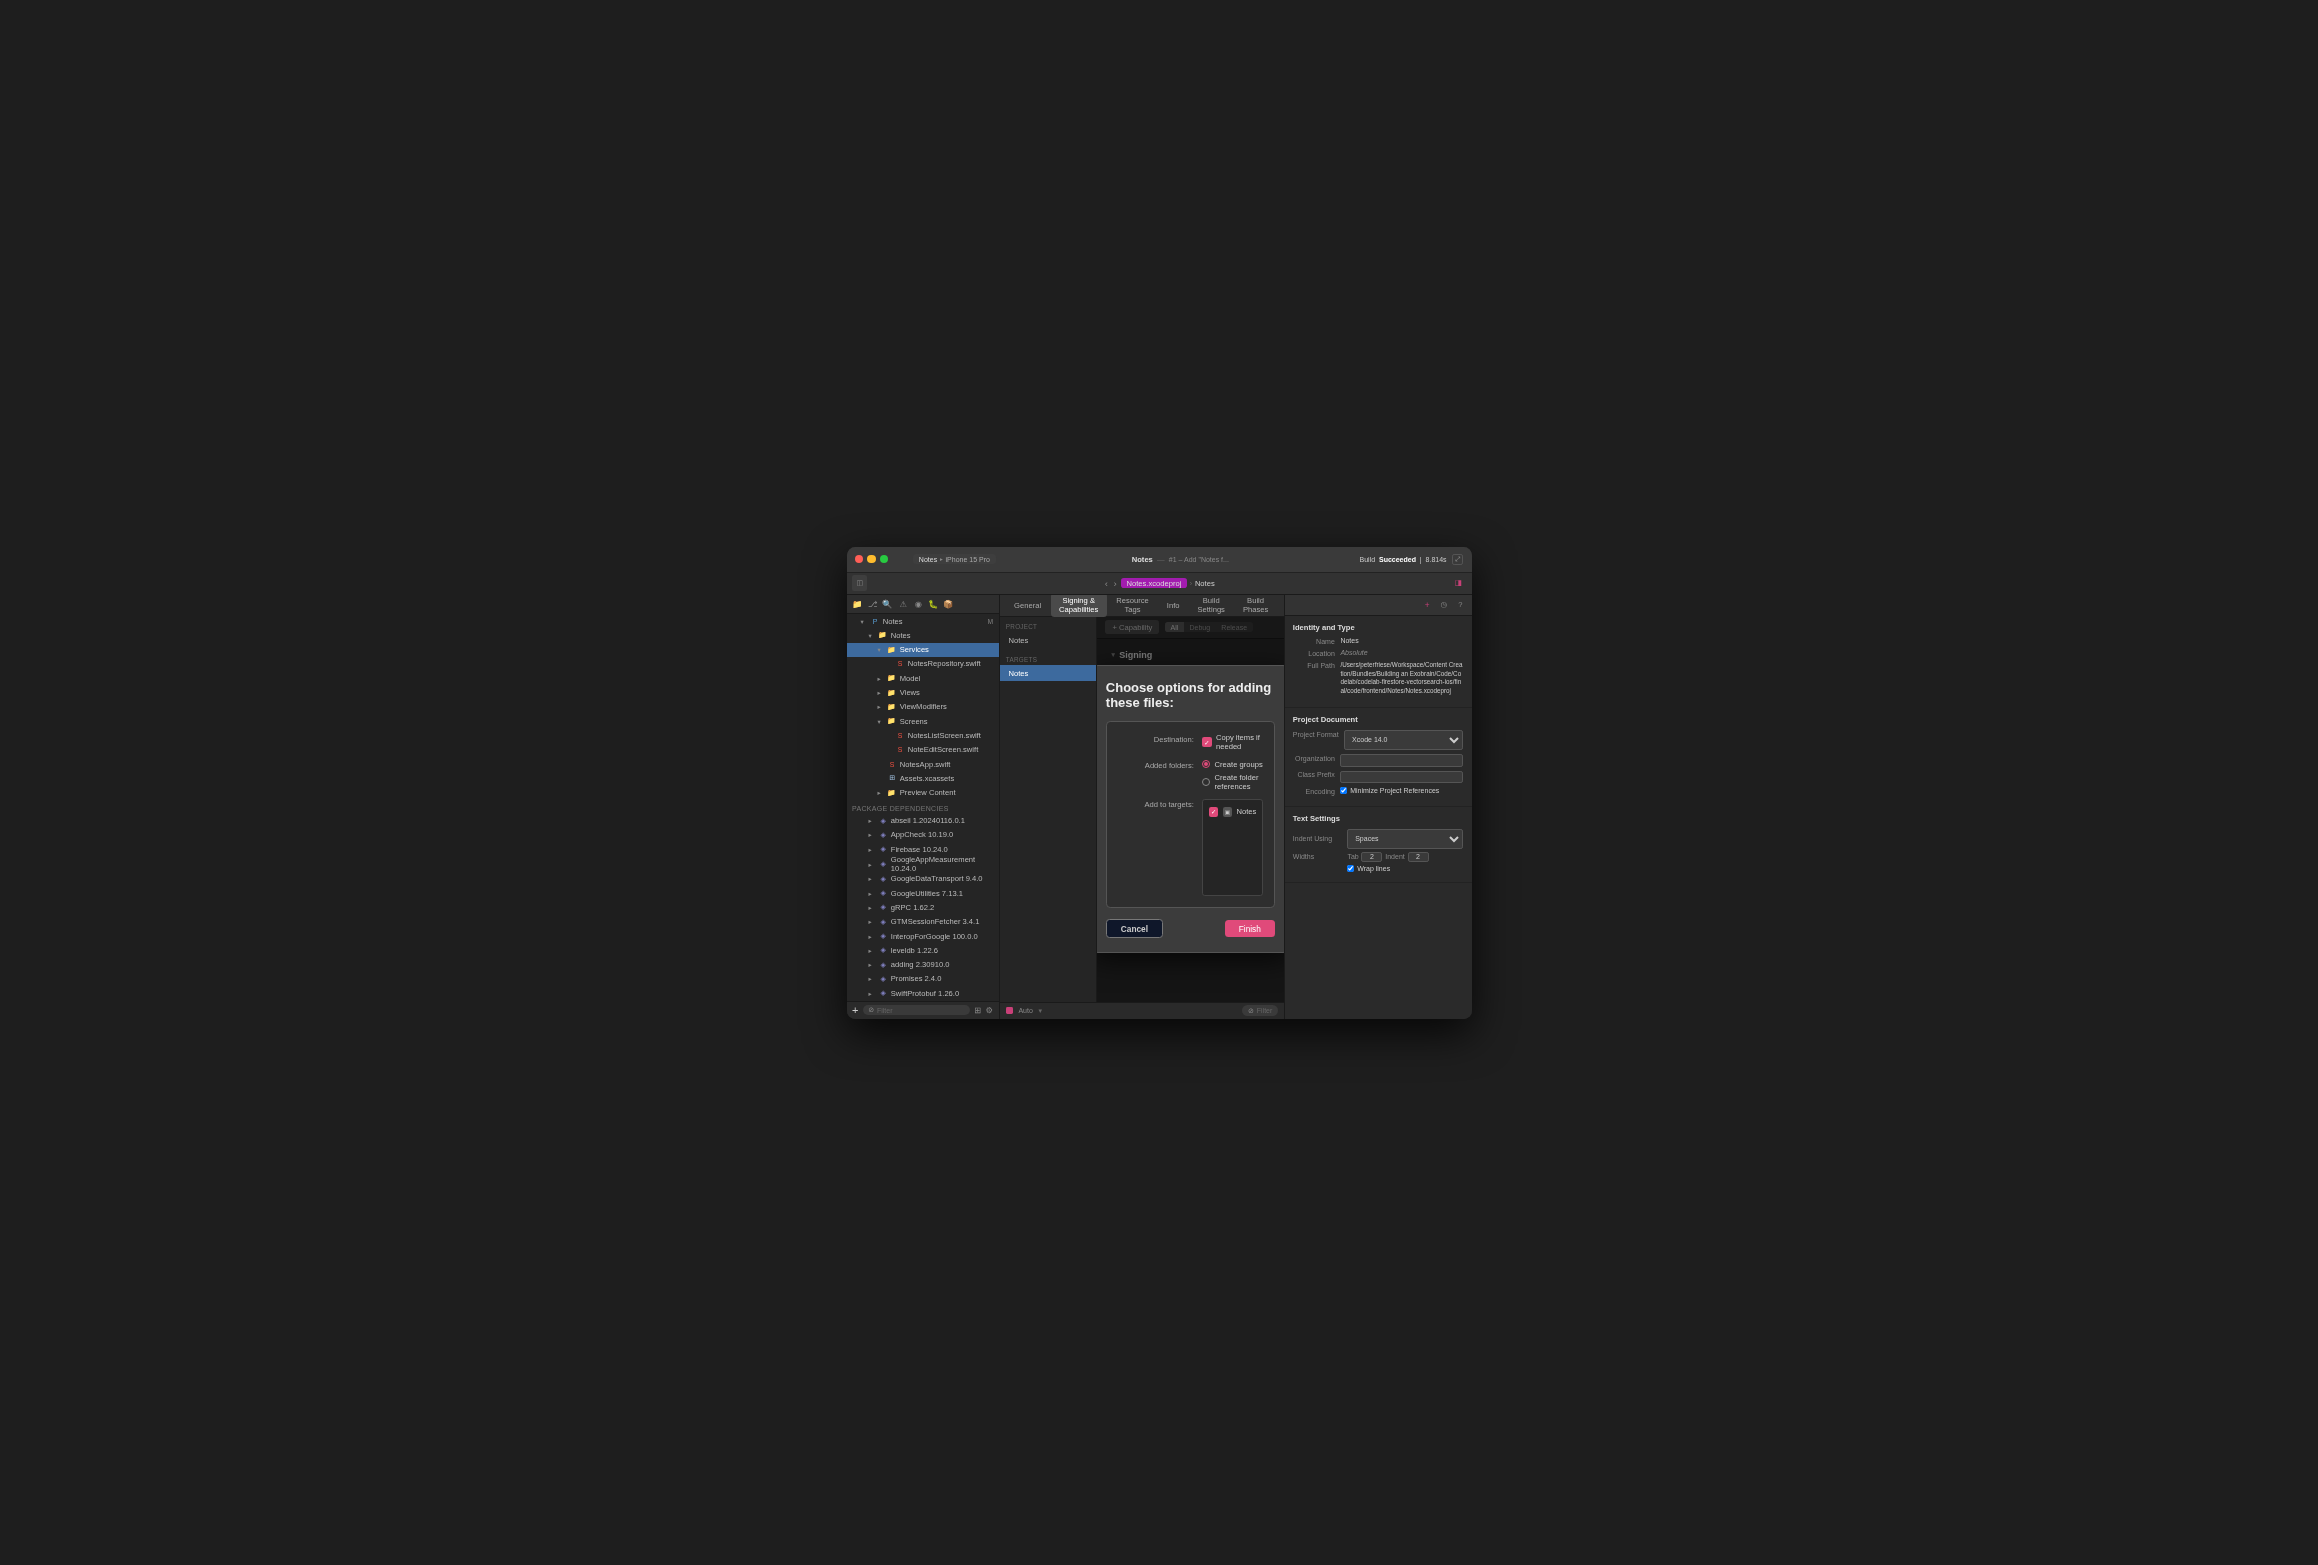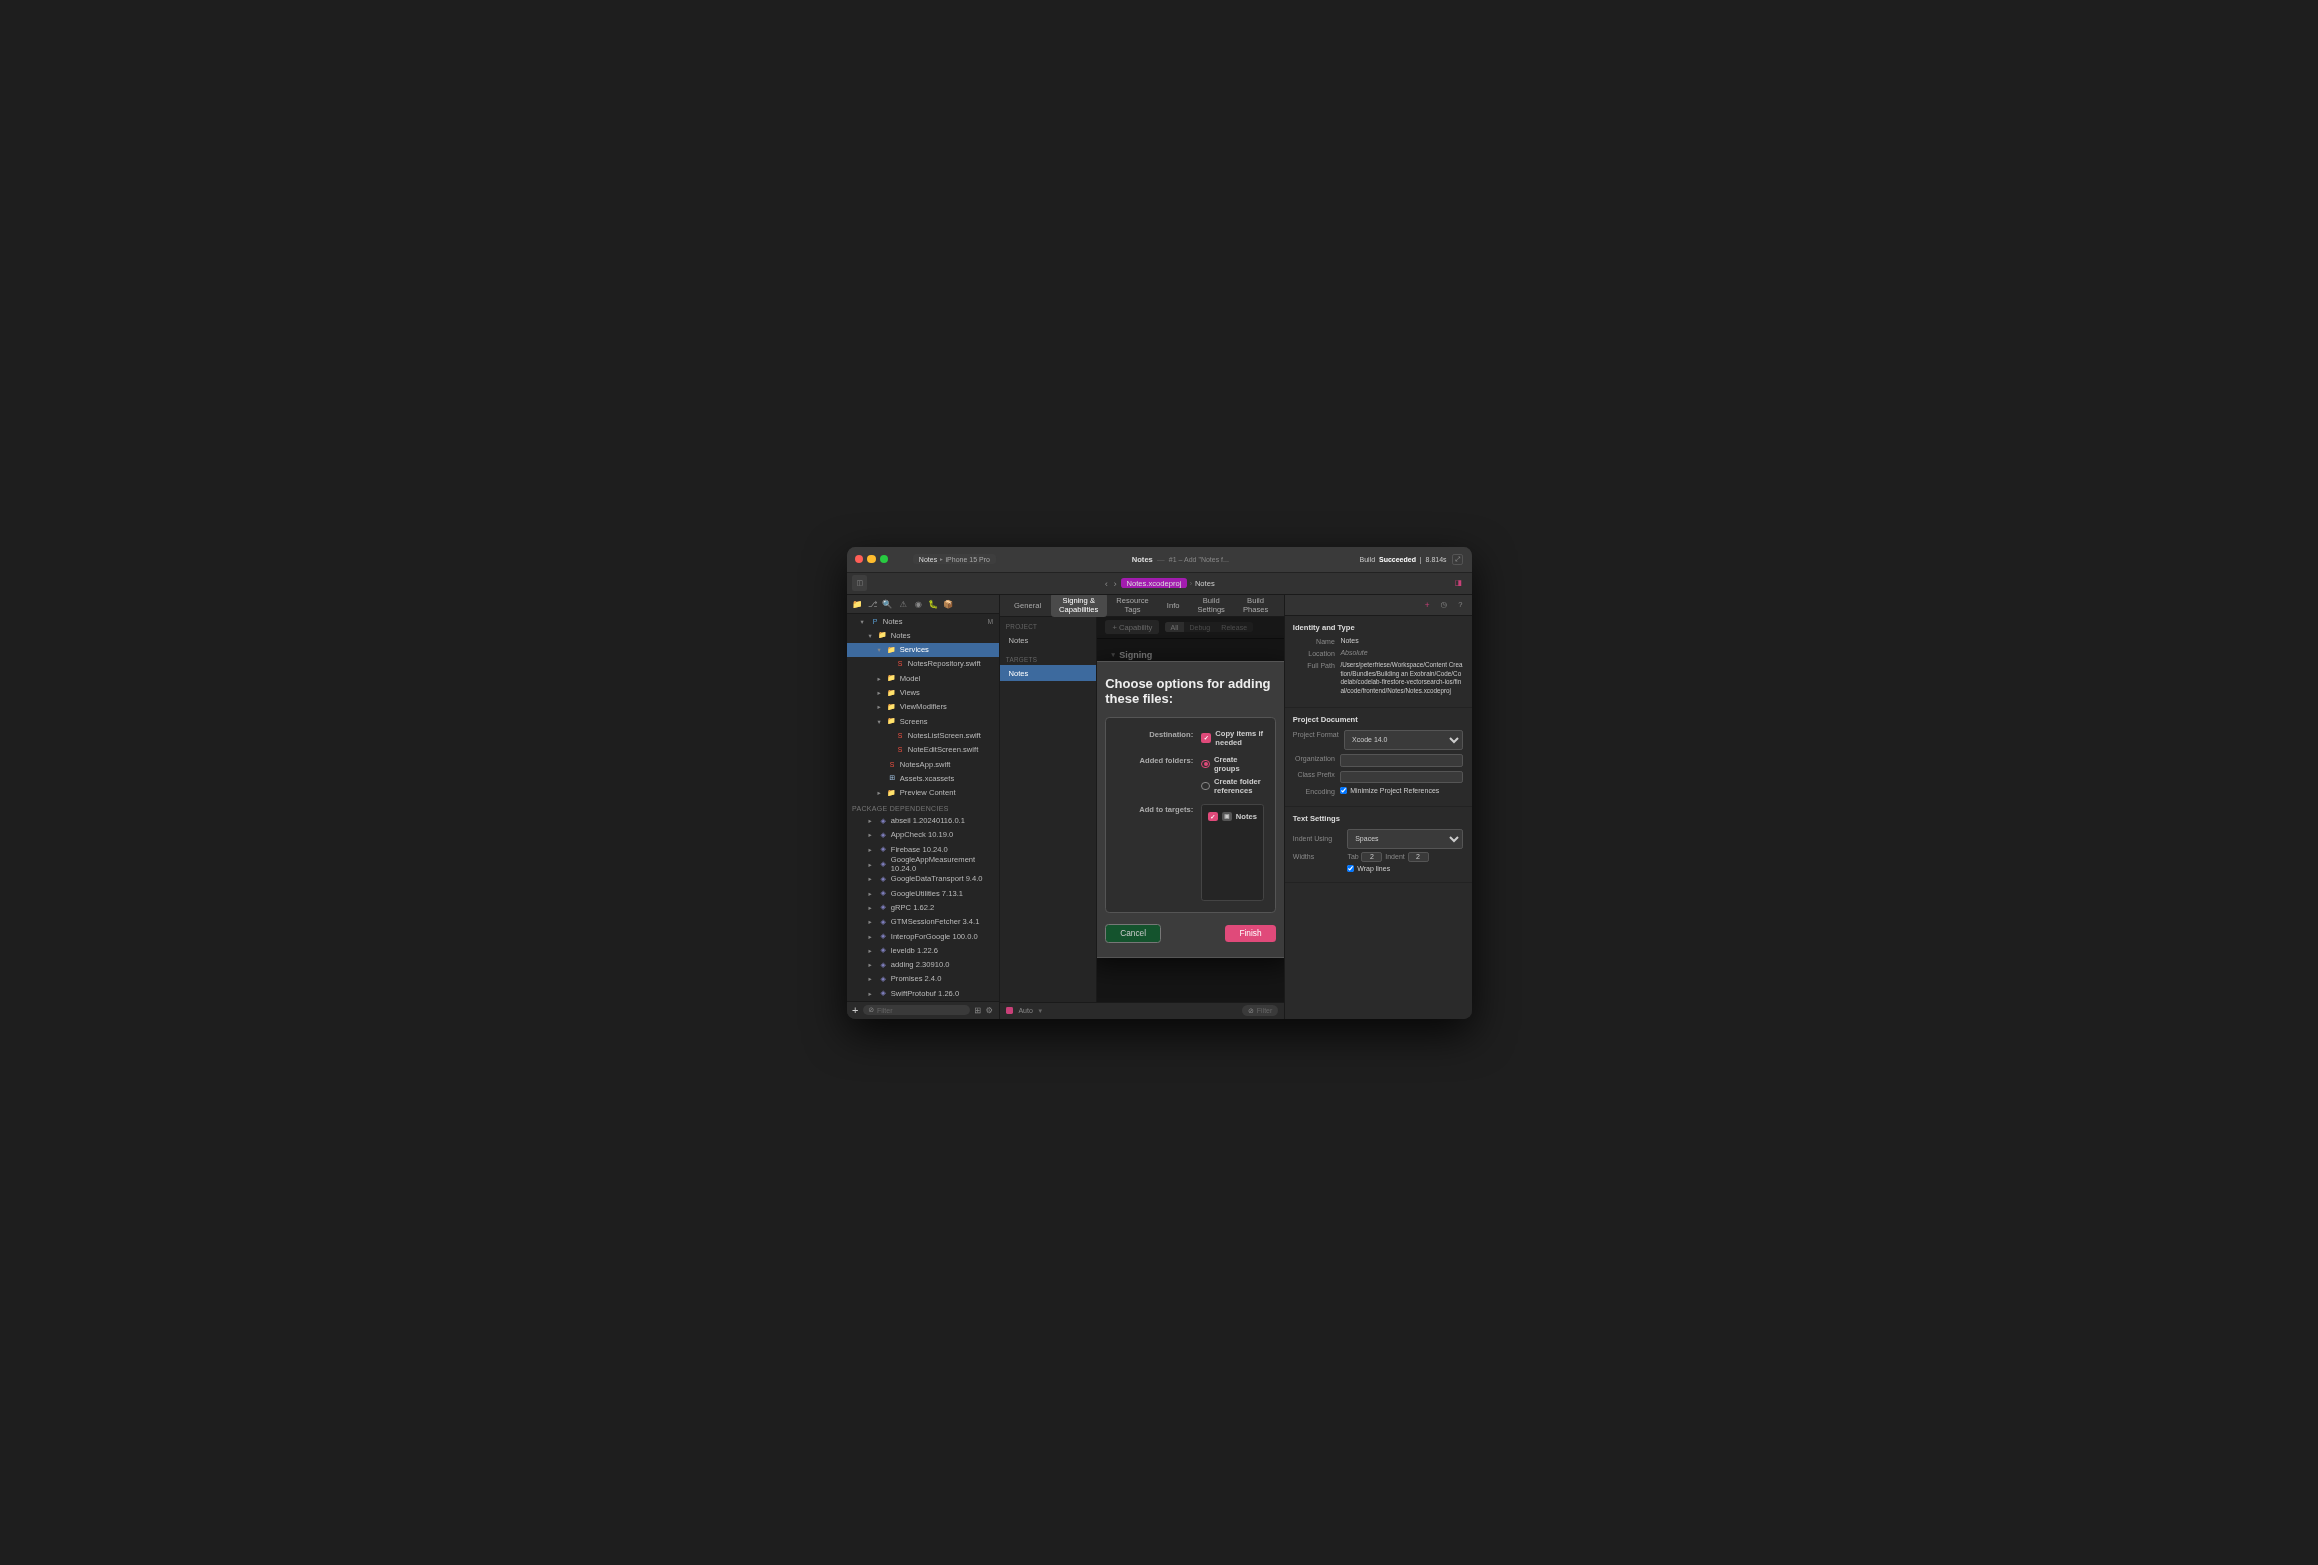--- a/index.html
+++ b/index.html
@@ -364,21 +364,20 @@
       border-radius: 4.2px;
       padding: 11px;
       margin-bottom: 11px;
     }
 
     .modal-row {
       display: flex;
       align-items: flex-start;
       margin-bottom: 8.3px;
       gap: 8.3px;
-      font-weight: bold;
     }
 
     .modal-row-label {
       font-size: 7.6px;
       color: #aaa;
       min-width: 76px;
       text-align: right;
       padding-top: 1.4px;
     }
 
@@ -486,23 +485,24 @@
 
     .modal-btn {
       padding: 3.5px 14px;
       border-radius: 3.5px;
       font-size: 8.3px;
       cursor: pointer;
       border: none;
     }
 
     .btn-cancel {
-      background: #14532d;
+      background: #0f172a;
       color: #ccc;
       border: 0.7px solid #777;
+      font-weight: bold;
     }
 
     .btn-finish {
       background: #e04a7a;
       color: #fff;
       font-weight: 500;
     }
 
     
     .bottom-bar {

